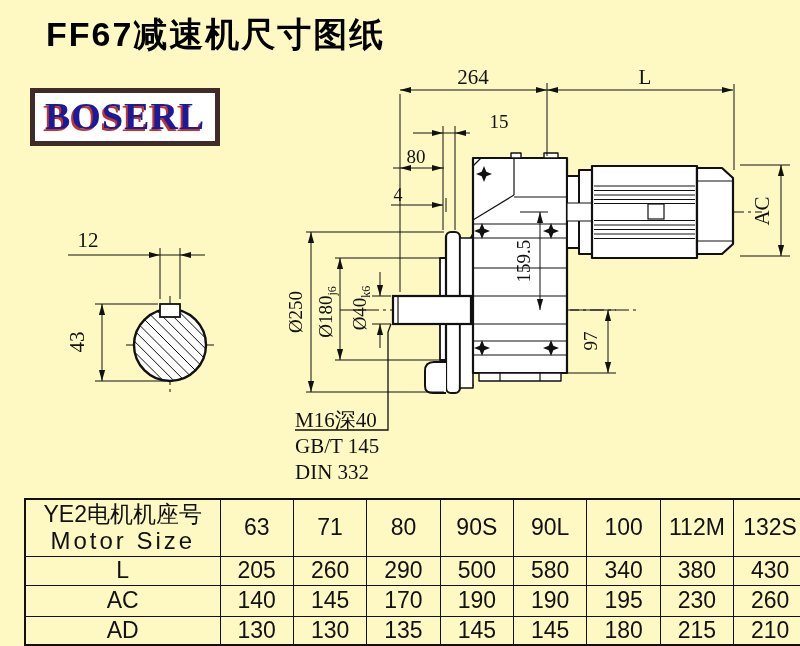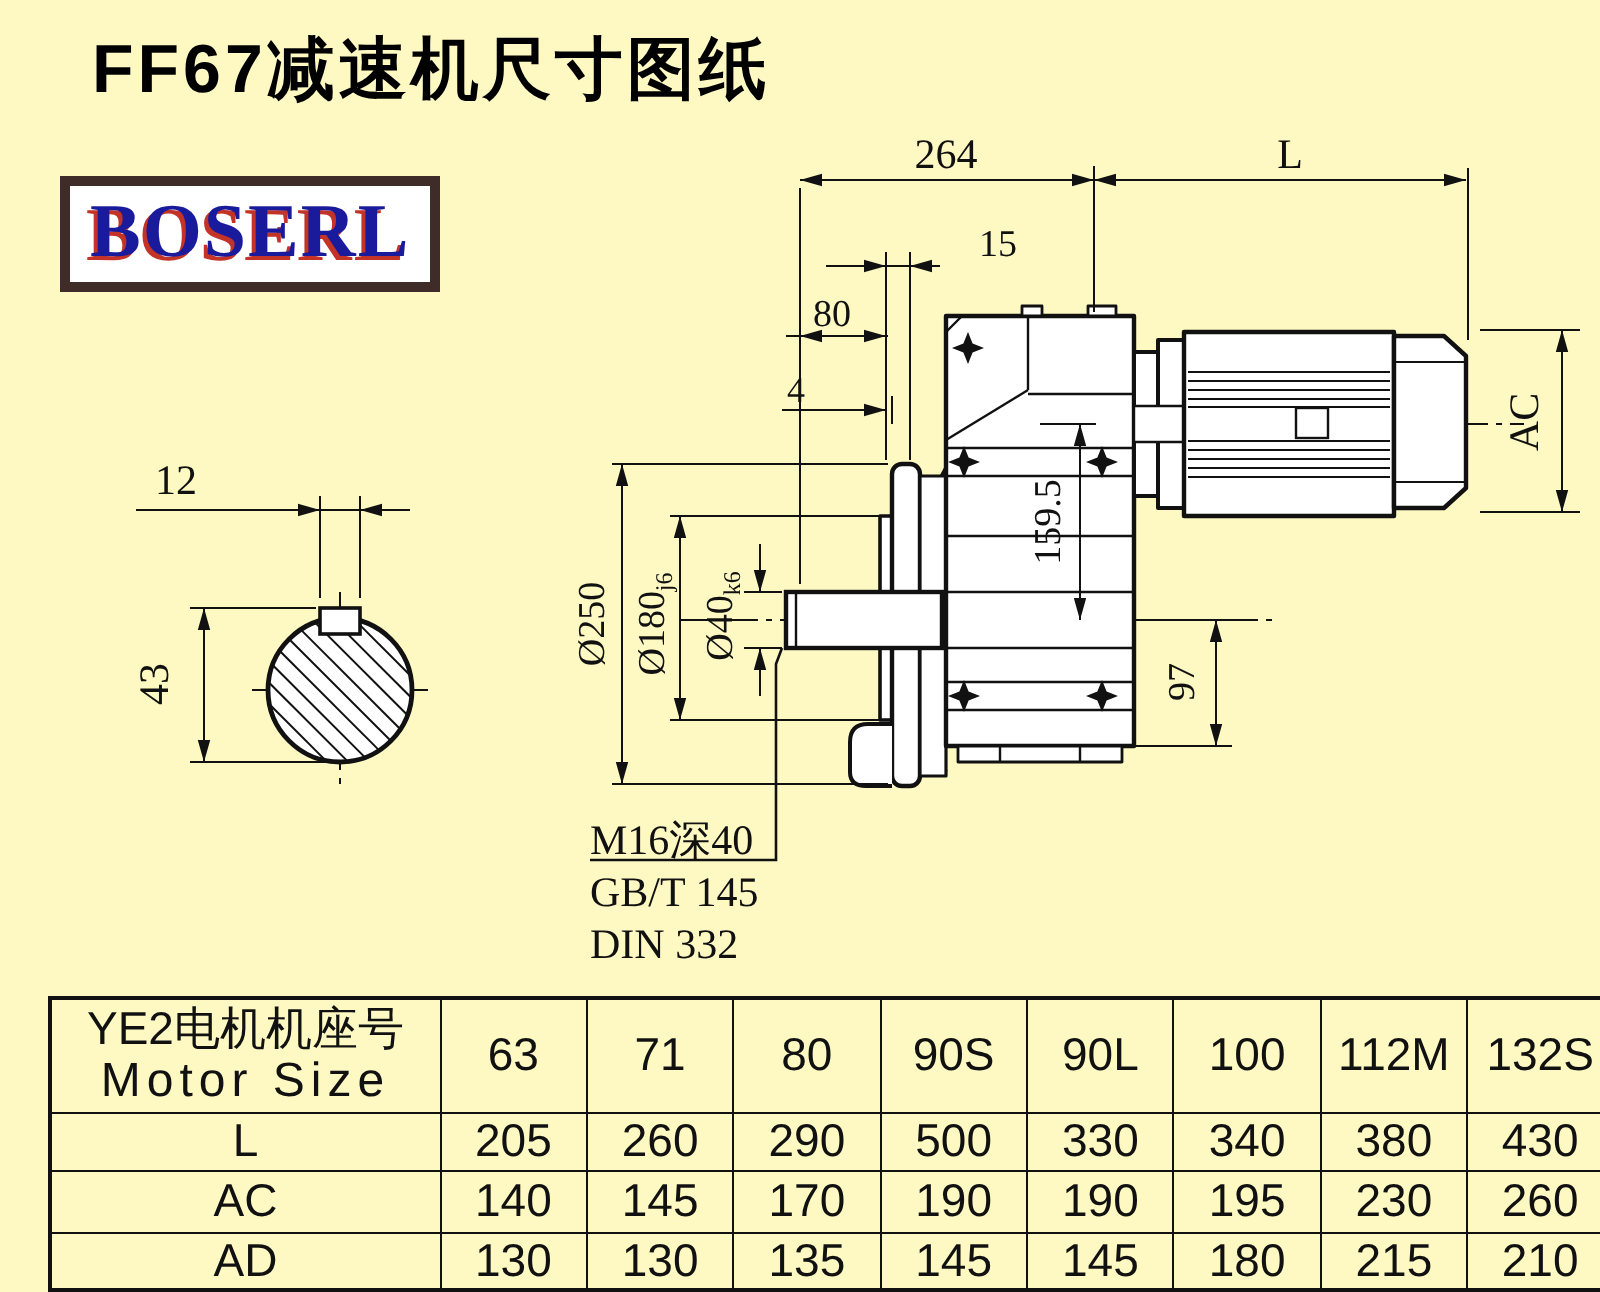--- a/index.html
+++ b/index.html
@@ -211,21 +211,21 @@
         <td>100</td>
         <td>112M</td>
         <td>132S</td>
       </tr>
       <tr style="height:29px">
         <td>L</td>
         <td>205</td>
         <td>260</td>
         <td>290</td>
         <td>500</td>
-        <td>330</td>
+        <td>580</td>
         <td>340</td>
         <td>380</td>
         <td>430</td>
       </tr>
       <tr style="height:31px">
         <td>AC</td>
         <td>140</td>
         <td>145</td>
         <td>170</td>
         <td>190</td>

